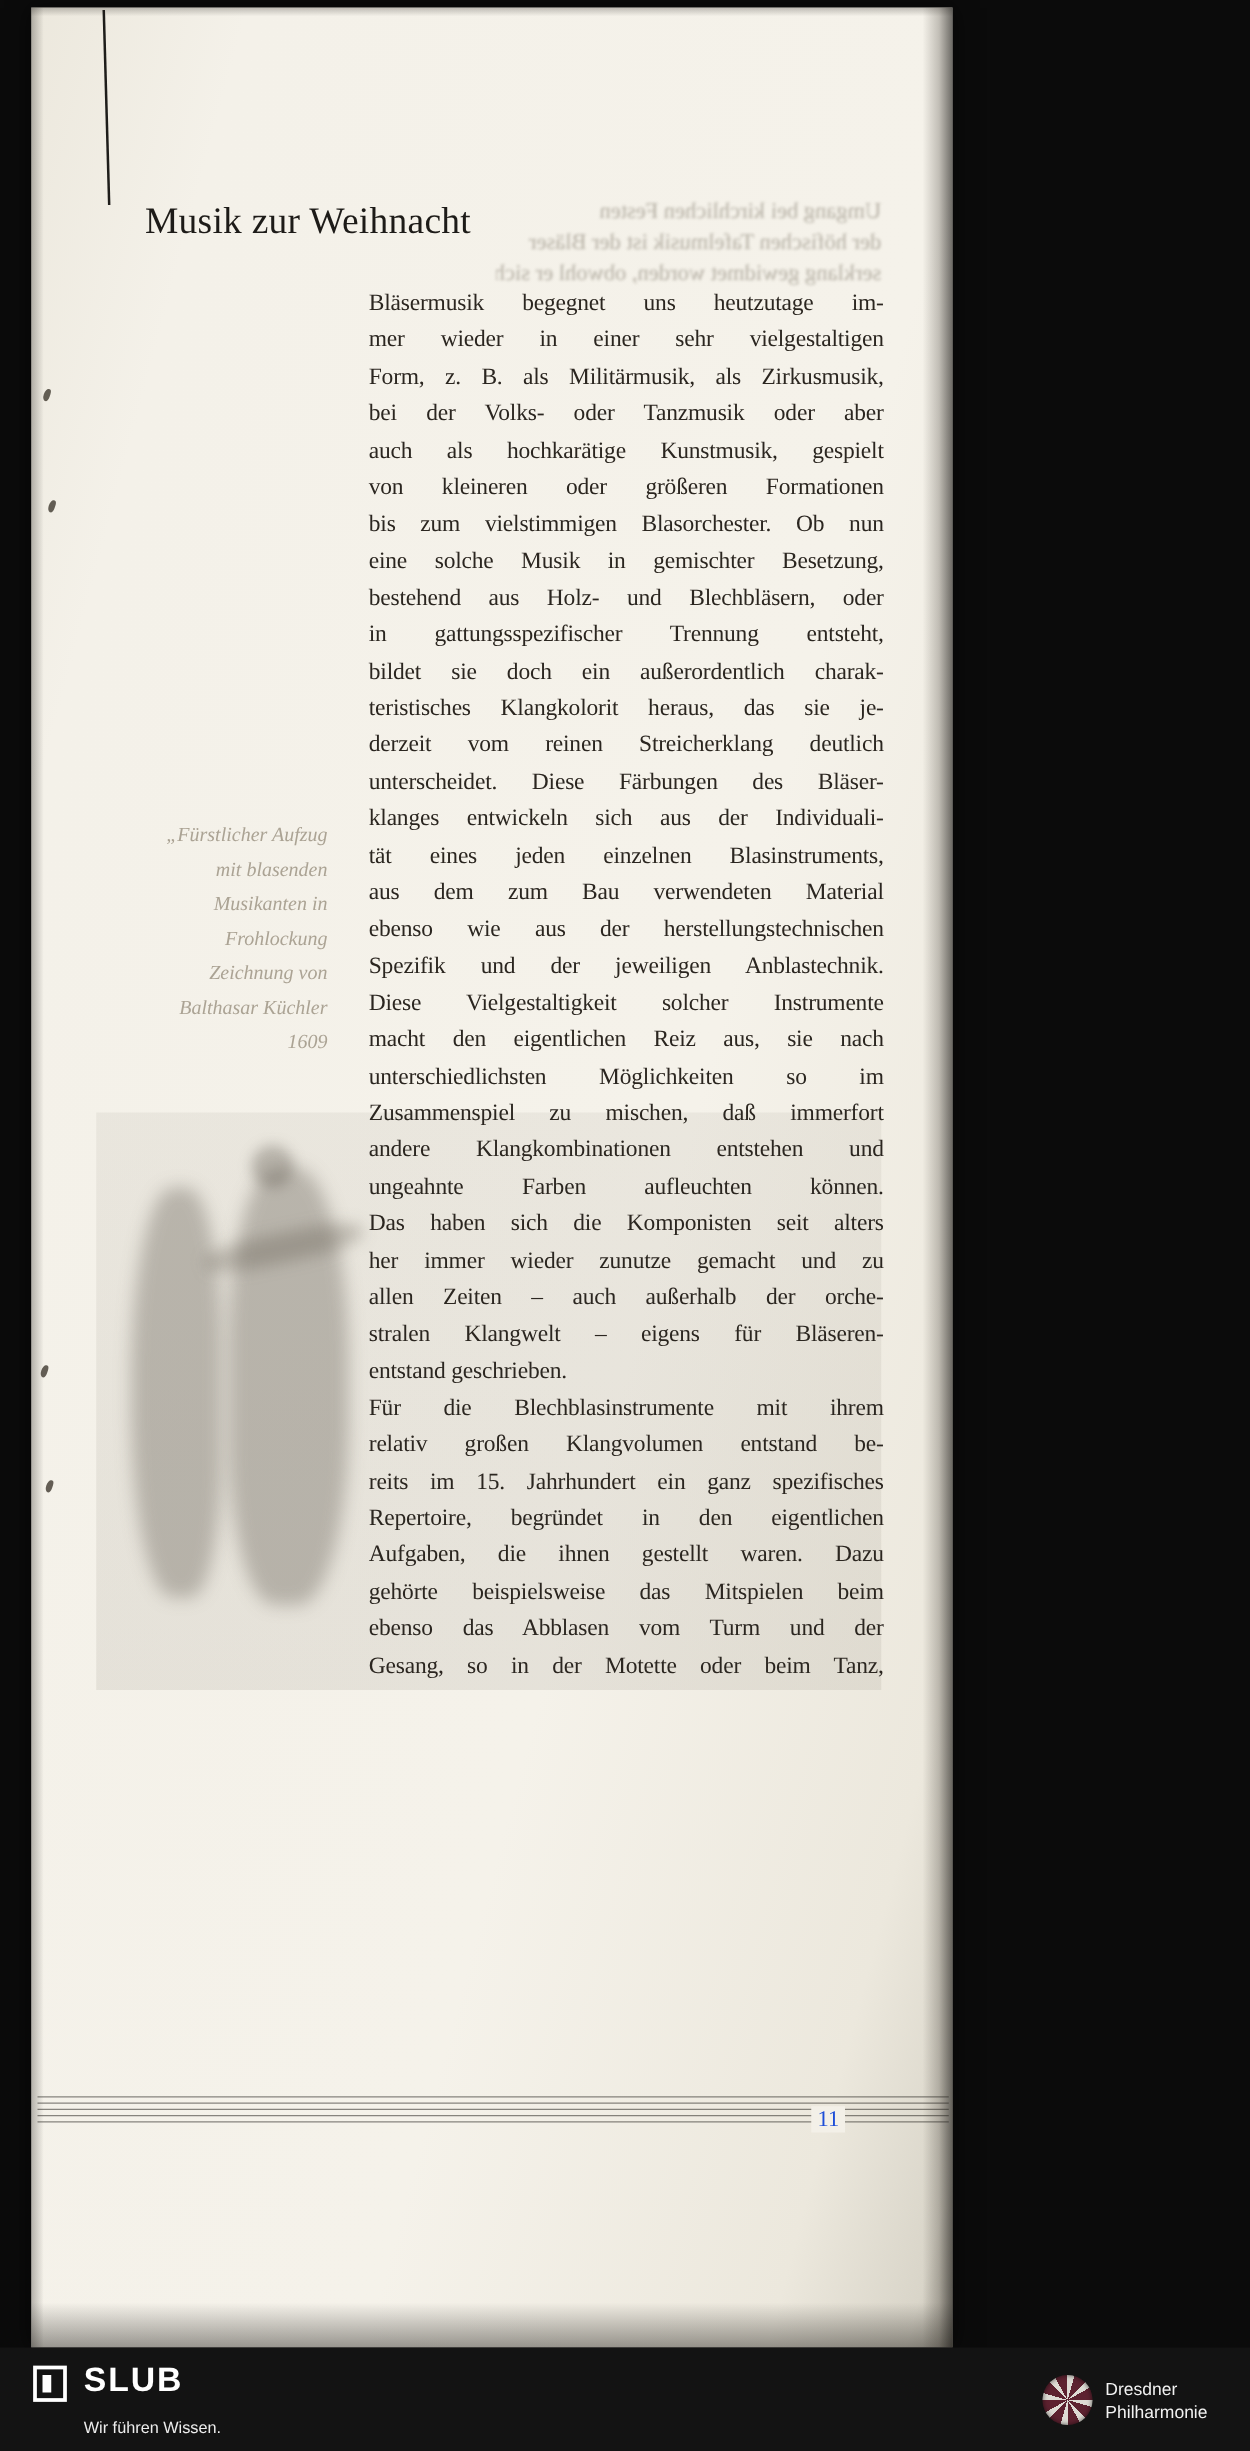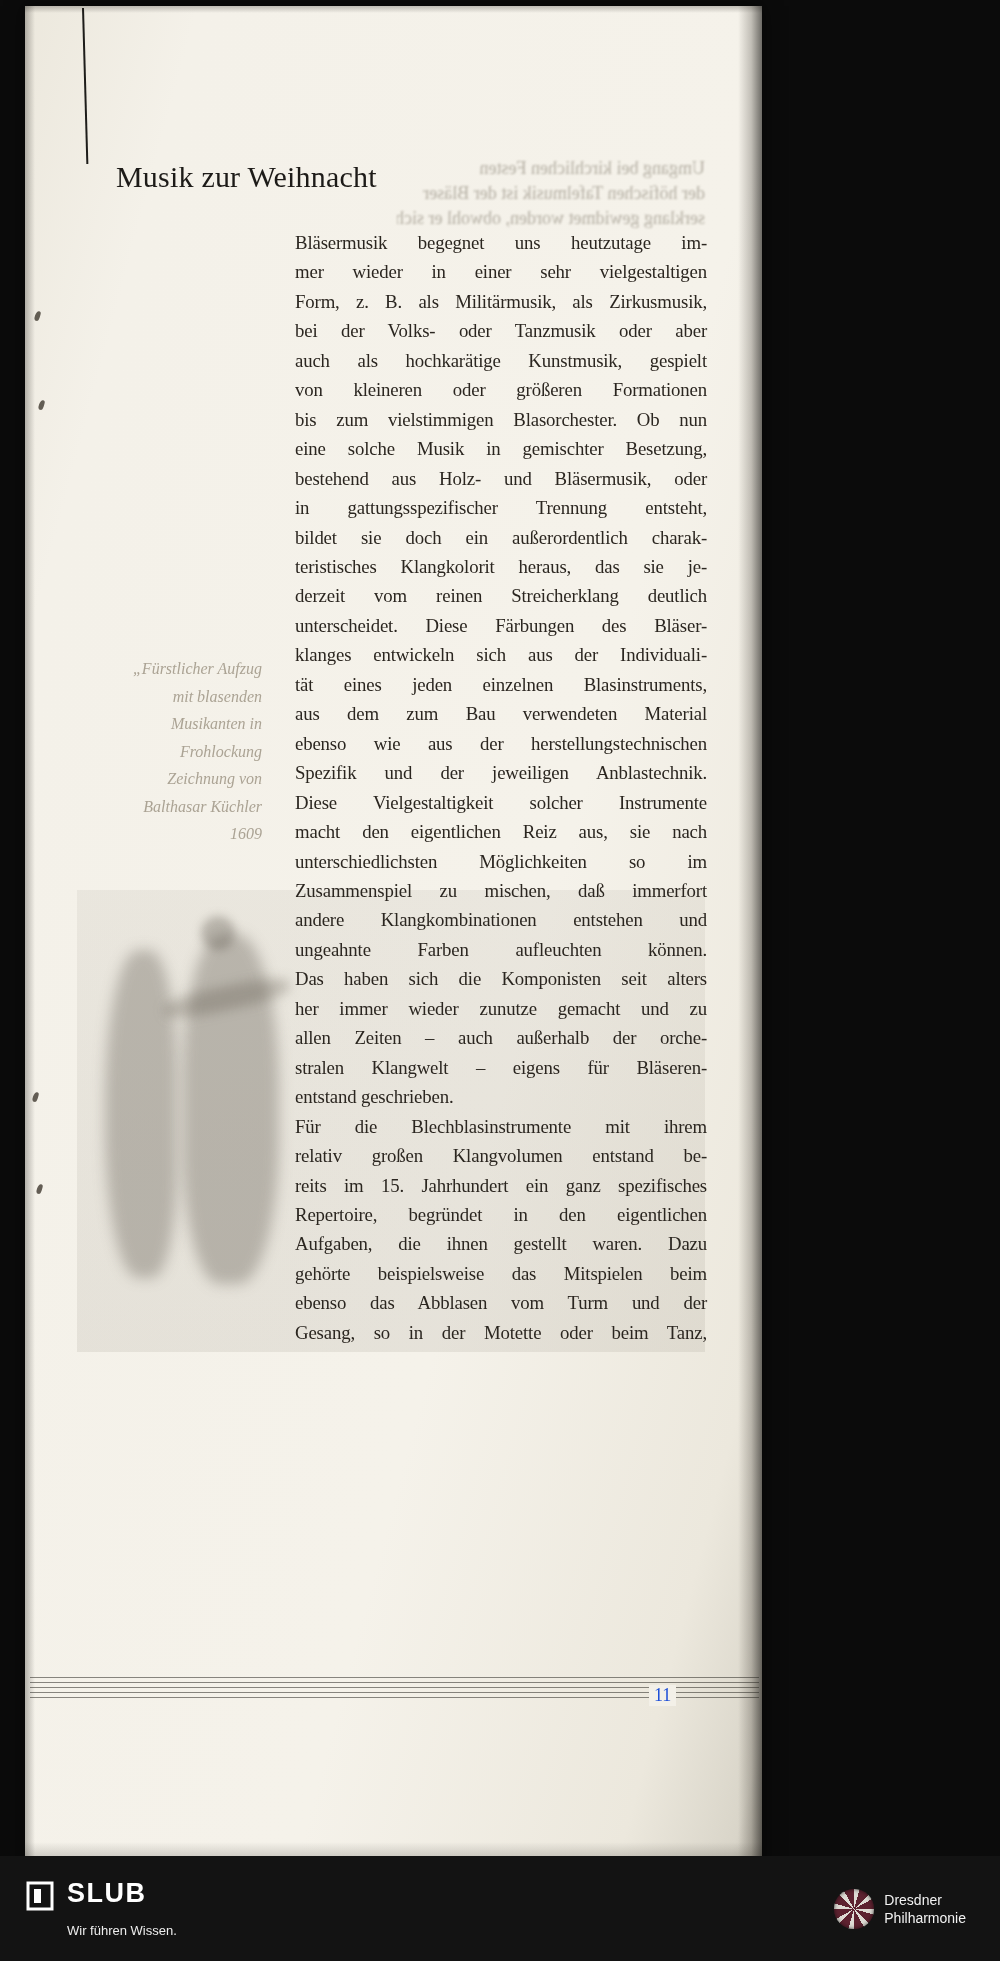--- a/index.html
+++ b/index.html
@@ -43,21 +43,21 @@
   .bleed-figure{position:absolute;left:52px;top:884px;width:628px;height:462px;z-index:0;
         background:linear-gradient(rgba(124,117,104,.09),rgba(124,117,104,.13));}
   .fig-blob{position:absolute;filter:blur(7px);background:rgba(72,66,56,.30);}
   .fig1{left:28px;top:60px;width:72px;height:328px;border-radius:46% 38% 34% 46%;}
   .fig2{left:106px;top:44px;width:96px;height:350px;border-radius:40% 44% 42% 38%;}
   .fig-arm{left:86px;top:96px;width:128px;height:24px;border-radius:40%;
         transform:rotate(-12deg);filter:blur(6px);background:rgba(72,66,56,.26);}
   .fig-head{left:124px;top:26px;width:34px;height:34px;border-radius:50%;filter:blur(5px);
         background:rgba(72,66,56,.30);}
   
-  .footer{position:absolute;left:0;right:0;bottom:0;height:105px;background:#131313;
+  .footer{position:absolute;left:0;right:0;bottom:0;height:83px;background:#131313;
         display:flex;align-items:center;justify-content:space-between;
         padding:0 34px 0 26px;box-sizing:border-box;z-index:6;
         font-family:"Liberation Sans",sans-serif;}
   .slub{display:flex;align-items:flex-start;gap:9px;}
   .slub-icon{margin-top:2px;}
   .slub-text .name{font-size:27px;font-weight:bold;color:#fff;letter-spacing:1.5px;line-height:28px;}
   .slub-text .tagline{font-size:13px;color:#ededed;margin-top:16px;}
   .dph{display:flex;align-items:center;gap:10px;}
   .dph-logo{width:40px;height:40px;border-radius:50%;
         background:repeating-conic-gradient(#dedbd4 0deg 16deg,#5d2230 16deg 45deg);
@@ -105,21 +105,21 @@
 
     <div class="body-text">
         <div class="bline">Bläsermusik begegnet uns heutzutage im-</div>
         <div class="bline">mer wieder in einer sehr vielgestaltigen</div>
         <div class="bline">Form, z. B. als Militärmusik, als Zirkusmusik,</div>
         <div class="bline">bei der Volks- oder Tanzmusik oder aber</div>
         <div class="bline">auch als hochkarätige Kunstmusik, gespielt</div>
         <div class="bline">von kleineren oder größeren Formationen</div>
         <div class="bline">bis zum vielstimmigen Blasorchester. Ob nun</div>
         <div class="bline">eine solche Musik in gemischter Besetzung,</div>
-        <div class="bline">bestehend aus Holz- und Bläsermusik, oder</div>
+        <div class="bline">bestehend aus Holz- und Blechbläsern, oder</div>
         <div class="bline">in gattungsspezifischer Trennung entsteht,</div>
         <div class="bline">bildet sie doch ein außerordentlich charak-</div>
         <div class="bline">teristisches Klangkolorit heraus, das sie je-</div>
         <div class="bline">derzeit vom reinen Streicherklang deutlich</div>
         <div class="bline">unterscheidet. Diese Färbungen des Bläser-</div>
         <div class="bline">klanges entwickeln sich aus der Individuali-</div>
         <div class="bline">tät eines jeden einzelnen Blasinstruments,</div>
         <div class="bline">aus dem zum Bau verwendeten Material</div>
         <div class="bline">ebenso wie aus der herstellungstechnischen</div>
         <div class="bline">Spezifik und der jeweiligen Anblastechnik.</div>

